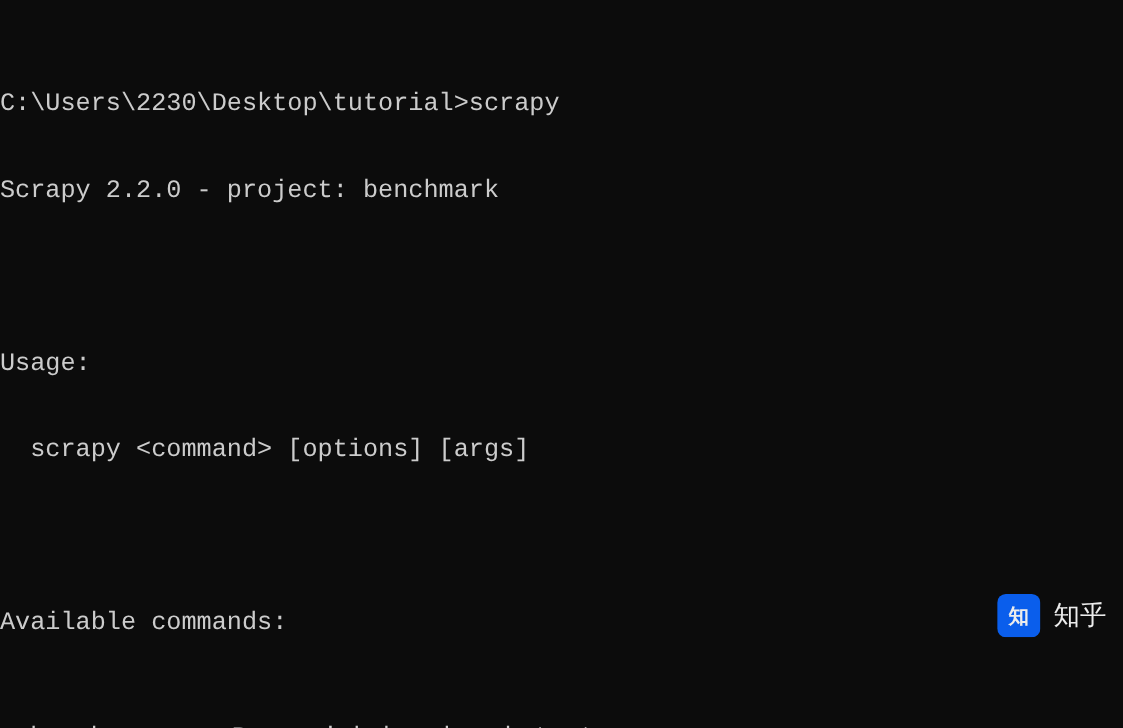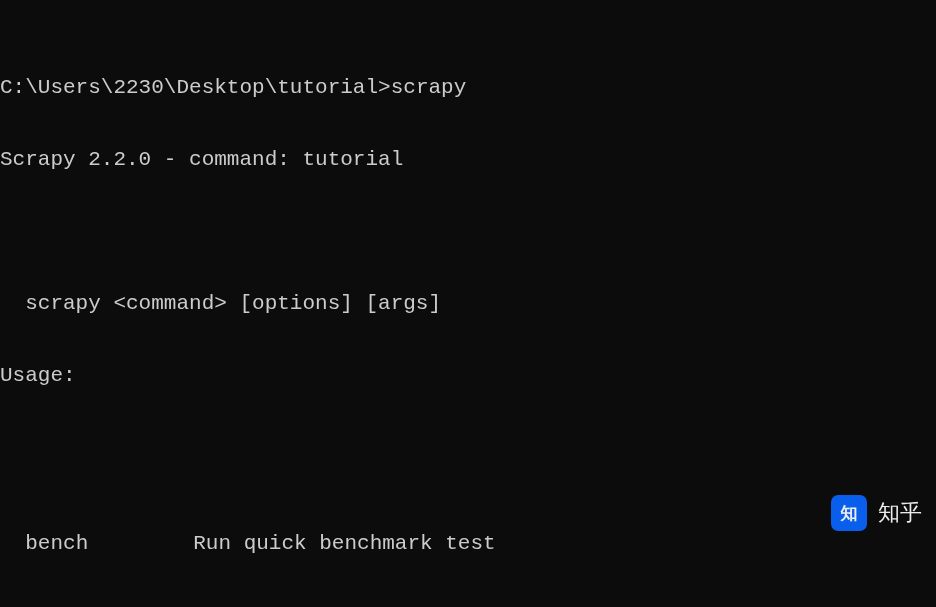--- a/index.html
+++ b/index.html
@@ -38,25 +38,26 @@
       font-size: 22px;
     }
     .watermark svg { width: 36px; height: 36px; display: block; }
   </style>
 </head>
 <body>
 
 <div class="terminal">
 
   <div class="line"><span>C:\Users\2230\Desktop\tutorial&gt;</span><span>scrapy</span></div>
-  <div class="line">Scrapy 2.2.0 - command: tutorial</div>
+  <div class="line">Scrapy 2.2.0 - project: benchmark</div>
   <div class="line"> </div>
+  <div class="line">Usage:</div>
   <div class="line">  scrapy &lt;command&gt; [options] [args]</div>
-  <div class="line">Usage:</div>
   <div class="line"> </div>
+  <div class="line">Available commands:</div>
 
   <div id="commands-container"><div class="cmd-row"><span>  </span><span class="cmd-name">bench</span><span class="cmd-desc">Run quick benchmark test</span></div></div>
 
   
   
 
   <div class="watermark">
     <span>
       <svg viewBox="0 0 40 40">
         <rect x="0" y="0" width="40" height="40" rx="8" fill="#0a66ff"></rect>

